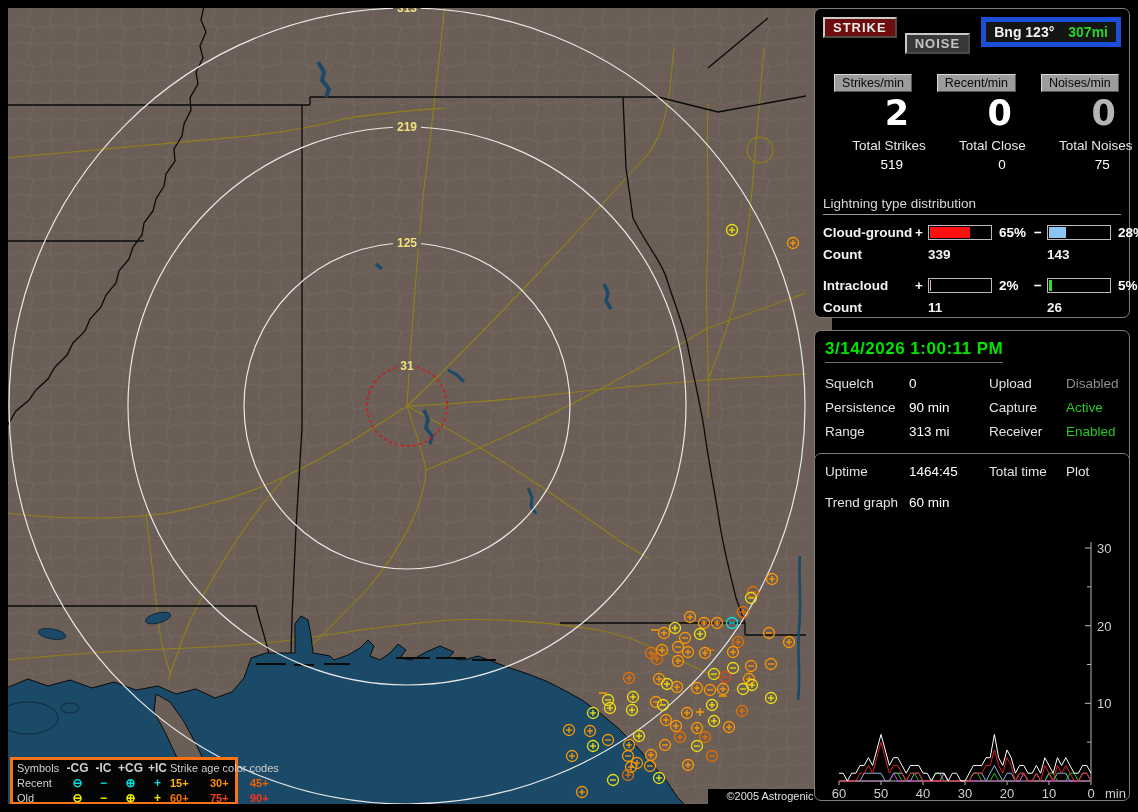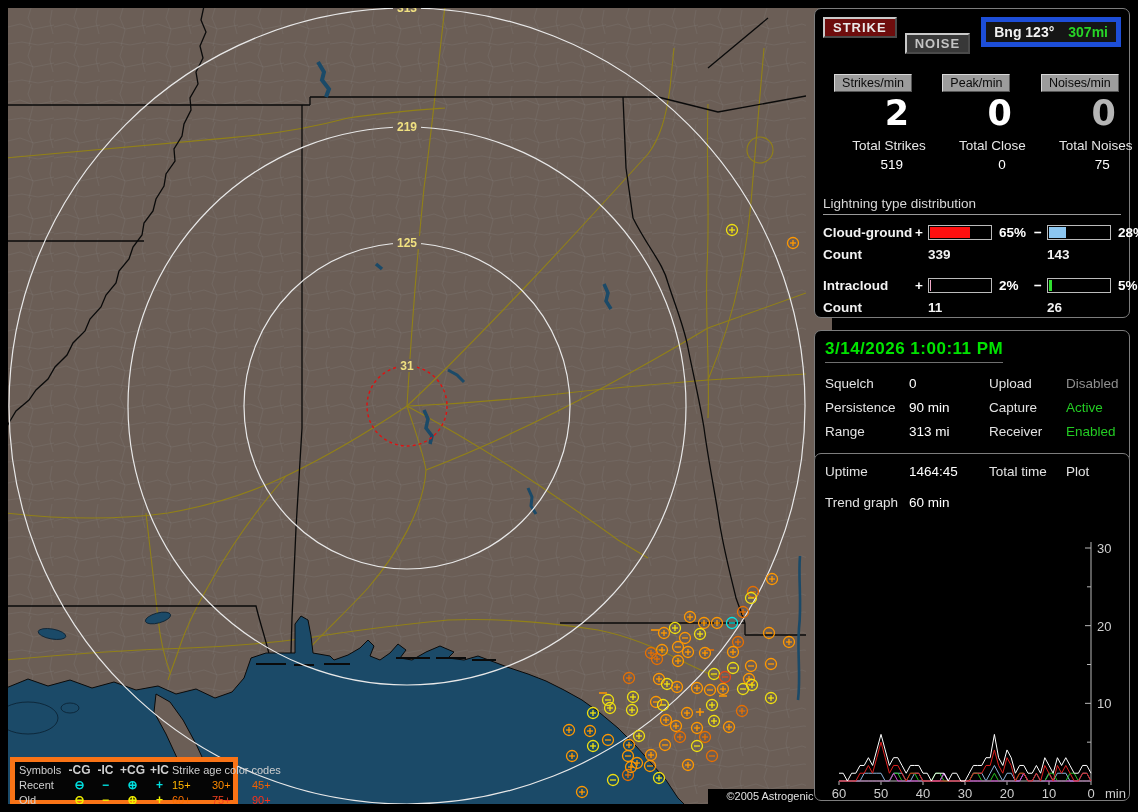--- a/index.html
+++ b/index.html
@@ -8,28 +8,28 @@
     font-family:"Liberation Sans",sans-serif;overflow:hidden;
   }
   
   #map{
     position:absolute;left:8px;top:8px;width:824px;height:796px;
     background:#6b5e56;overflow:hidden;
   }
   #map svg{position:absolute;left:0;top:0;}
   #map-legend{
     position:absolute;left:2px;top:749px;width:228px;height:48px;
-    background:#050505;border:5px solid #f97316;box-sizing:border-box;
+    background:#050505;border:3px solid #f97316;box-sizing:border-box;
     font-size:11px;color:#d0d0d0;padding:1px 4px;line-height:15px;
   }
   .lg-row{display:grid;grid-template-columns:47px 27px 25px 29px 25px 40px 40px 34px;align-items:center;height:15px;}
   .lg-hdr span{color:#cfcfcf;}
   .lg-age-title{grid-column:6 / span 3;color:#cfc3a0;}
   .lg-sym{font-size:12px;font-weight:bold;text-align:center;}
-  .lg-age{font-weight:normal;}
+  .lg-age{font-weight:bold;}
   #map-copyright{
     position:absolute;right:0px;top:781px;width:124px;height:15px;
     background:#000;color:#e2e2e2;font-size:11px;text-align:center;line-height:15px;
   }
   
   .panel{
     position:absolute;background:#000;border:1px solid #7d7d7d;border-radius:7px;
     box-sizing:border-box;color:#ddd;
   }
   #p1{left:814px;top:8px;width:316px;height:310px;padding:8px 8px;}
@@ -428,21 +428,21 @@
   </div>
 
   <div class="ratecols">
     <div class="ratecol">
       <span class="chip">Strikes/min</span>
       <span class="bigval">2</span>
       <span class="tlabel">Total Strikes</span>
       <span class="tval">519</span>
     </div>
     <div class="ratecol">
-      <span class="chip">Peak/min</span>
+      <span class="chip">Recent/min</span>
       <span class="bigval">0</span>
       <span class="tlabel">Total Close</span>
       <span class="tval">0</span>
     </div>
     <div class="ratecol">
       <span class="chip">Noises/min</span>
       <span class="bigval dim">0</span>
       <span class="tlabel">Total Noises</span>
       <span class="tval">75</span>
     </div>

